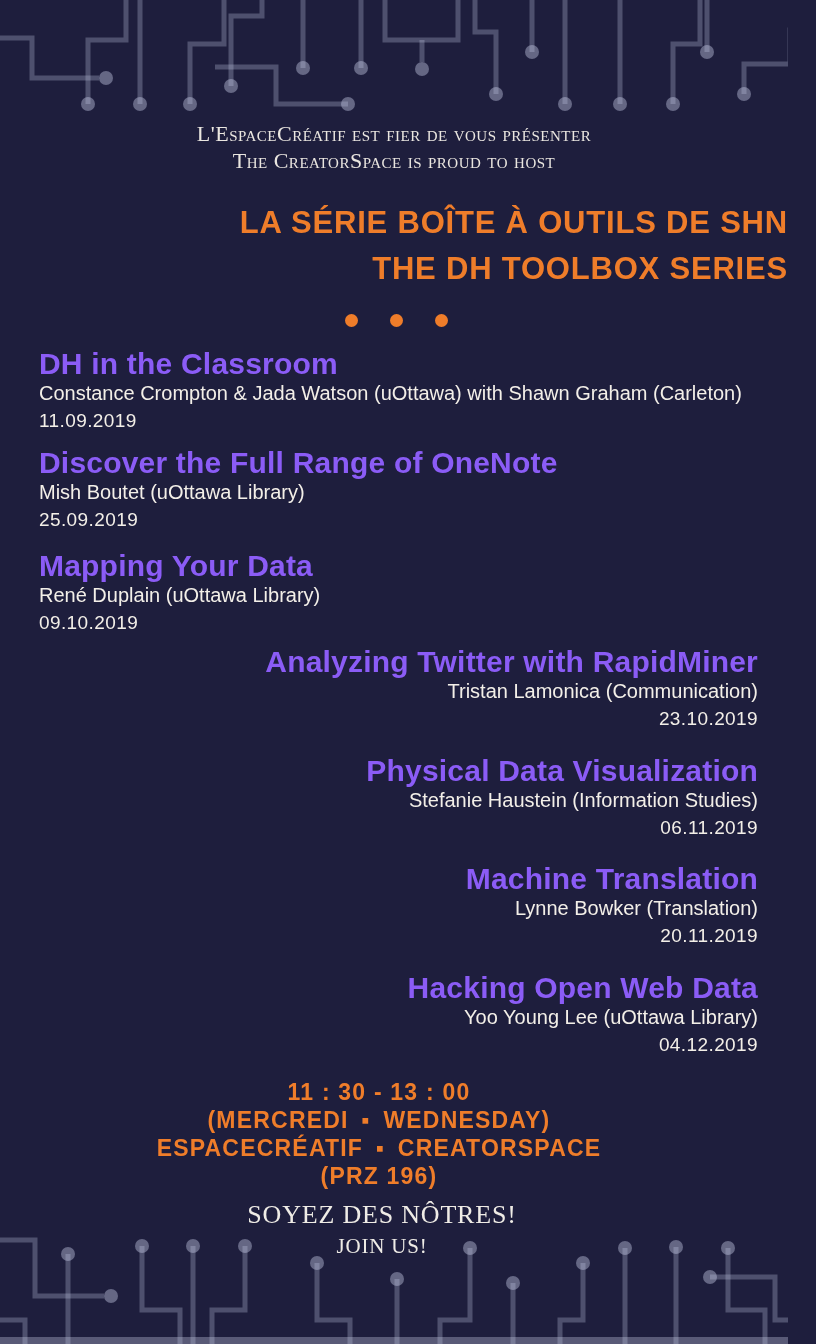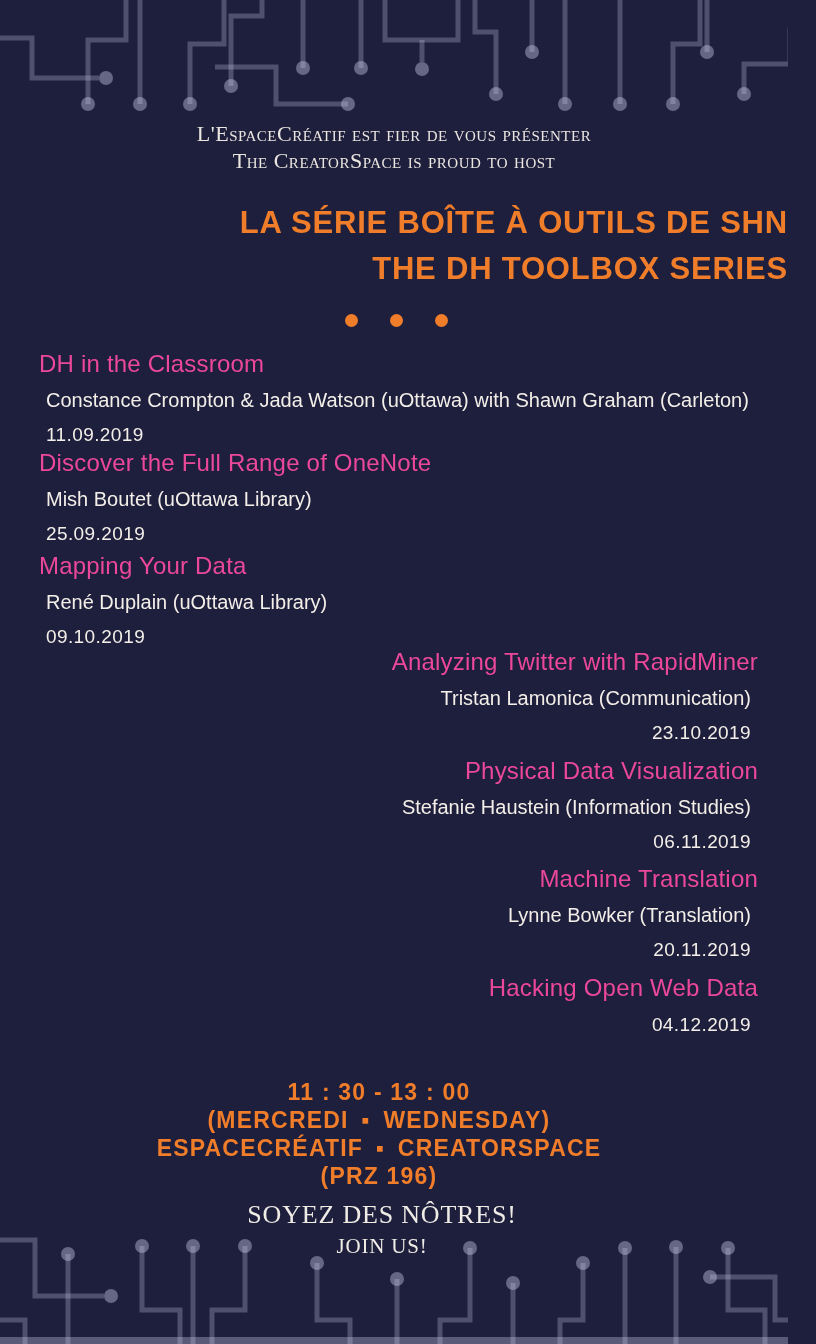--- a/index.html
+++ b/index.html
@@ -35,24 +35,24 @@
   .title span { display: block; }
 
   .dots { position: absolute; top: 311px; left: 4px; right: 0; text-align: center; }
   .dot {
     display: inline-block; width: 13px; height: 13px; border-radius: 50%;
     background: #ef7d2a; margin: 0 16px; vertical-align: middle;
   }
 
   .event { position: absolute; margin: 0; }
   .event h2 {
-    margin: 0; font-size: 24px; font-weight: 400; color: #ec4899;
+    margin: 0; font-size: 30px; font-weight: 700; color: #8b5cf6;
     line-height: 32px; letter-spacing: 0.2px;
   }
-  .event p { margin: 7px; font-size: 20px; line-height: 27px; color: #f3efe8; }
+  .event p { margin: 0; font-size: 20px; line-height: 27px; color: #f3efe8; }
   .event p.date { font-size: 19px; letter-spacing: 0.4px; }
   .event.left  { left: 39px;  text-align: left; }
   .event.right { right: 30px; text-align: right; }
   .e1 { top: 348px; } .e2 { top: 447px; } .e3 { top: 550px; }
   .e4 { top: 646px; } .e5 { top: 755px; } .e6 { top: 863px; } .e7 { top: 972px; }
 
   .details {
     position: absolute; top: 1078px; left: 0; right: 30px;
     text-align: center; color: #ef7d2a;
     font-size: 23px; font-weight: 600; letter-spacing: 1.2px;
@@ -196,20 +196,21 @@
   </div>
 
   <div class="event right e6">
     <h2>Machine Translation</h2>
     <p class="presenter">Lynne Bowker (Translation)</p>
     <p class="date">20.11.2019</p>
   </div>
 
   <div class="event right e7">
     <h2>Hacking Open Web Data</h2>
+    <p class="presenter">Yoo Young Lee (uOttawa Library)</p>
     <p class="date">04.12.2019</p>
   </div>
 
   <div class="details">
     <p>11 : 30 - 13 : 00</p>
     <p>(MERCREDI ▪ WEDNESDAY)</p>
     <p>ESPACECRÉATIF ▪ CREATORSPACE</p>
     <p>(PRZ 196)</p>
   </div>
 

